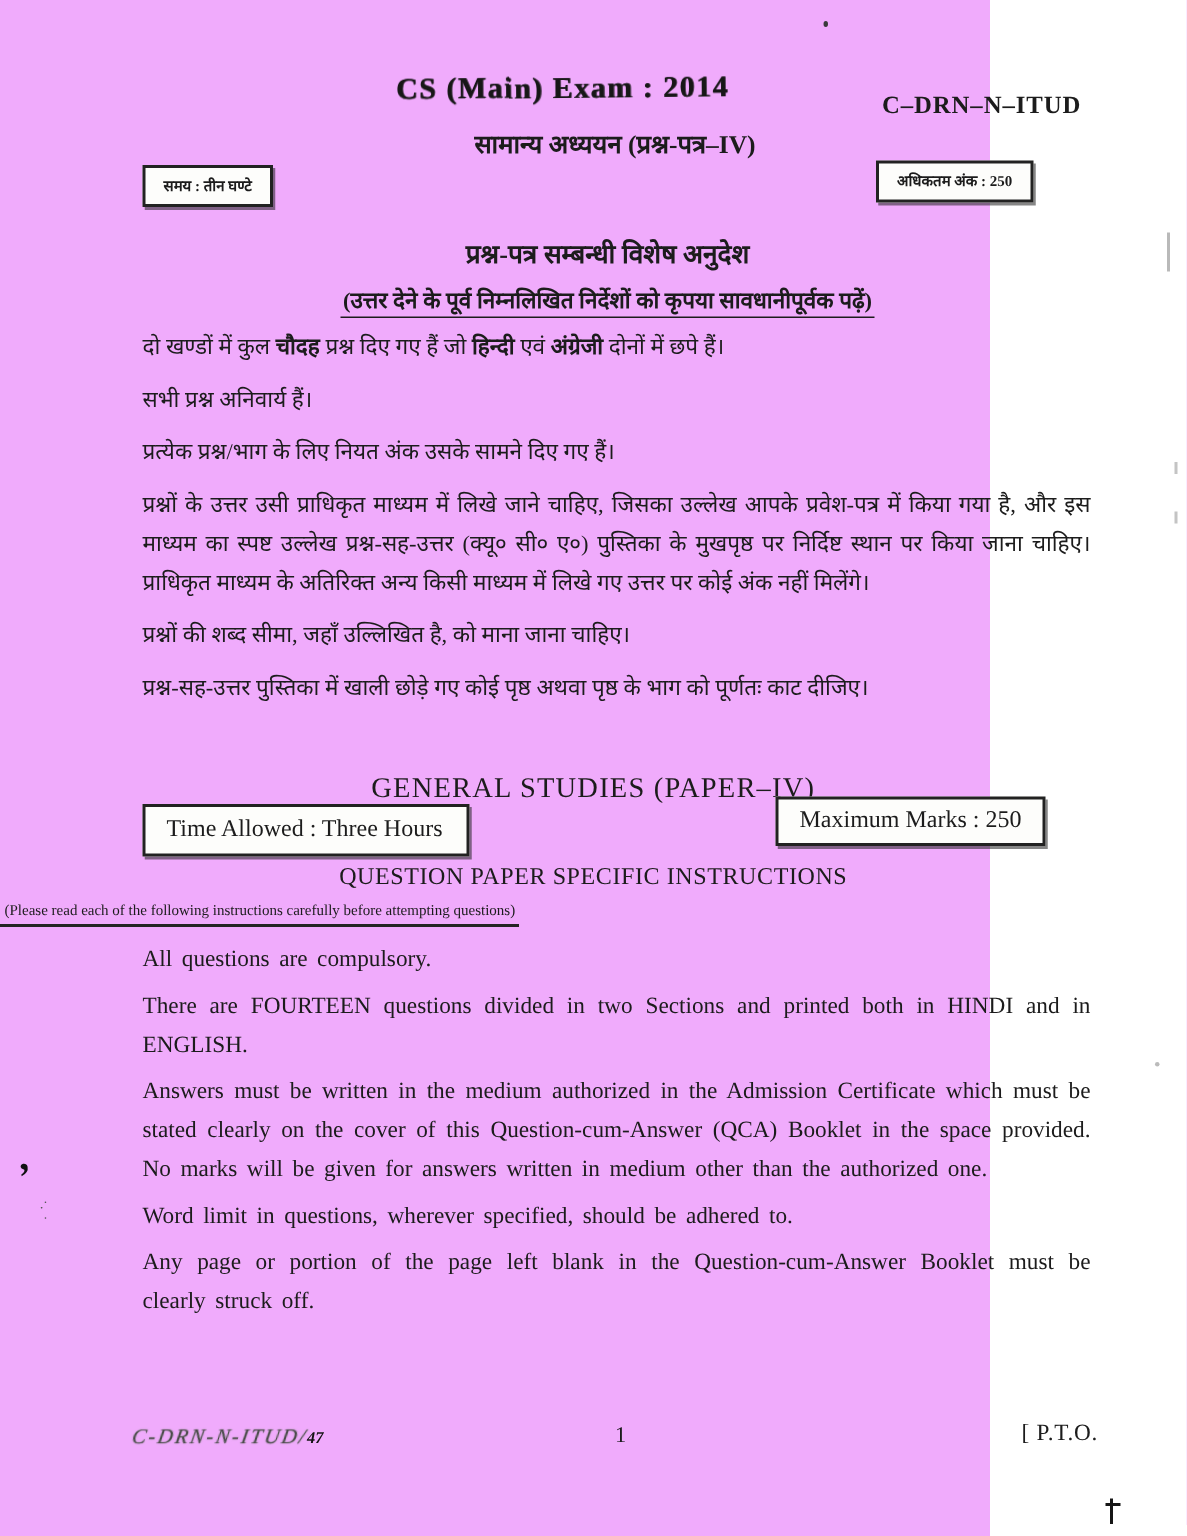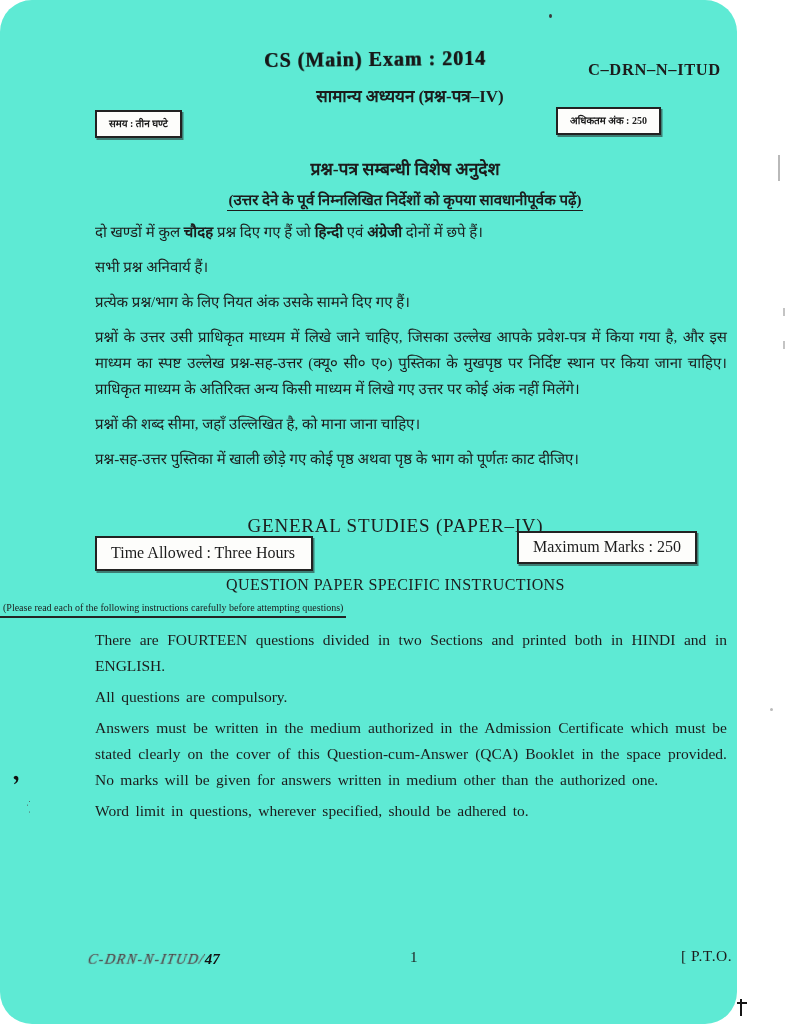--- a/index.html
+++ b/index.html
@@ -3,25 +3,24 @@
 <meta charset="utf-8">
 <style>
   html, body {
     margin: 0; padding: 0;
     width: 791px; height: 1024px;
     background: #ffffff;
     overflow: hidden;
   }
   .page {
     position: relative;
-    width: 737px; height: 1024px;
-    background: #5eead4;
+    width: 660px; height: 1024px;
+    background: #f0abfc;
     font-family: "Liberation Serif", serif;
     color: #1c1c1c;
-    border-radius: 32px;
   }
   .abs { position: absolute; }
 
   
   .stamp-title {
     left: 250px; top: 48px; width: 250px;
     text-align: center;
     font-size: 20px; font-weight: 700;
     letter-spacing: 1px;
     color: #171717;
@@ -45,21 +44,21 @@
   }
   .info-box {
     border: 2px solid #222;
     box-shadow: 1.5px 2px 0 rgba(35,35,35,0.55);
     padding: 4px 12px 6px 12px;
     font-size: 10px;
     background: #fdfdfb;
     white-space: nowrap;
   }
   .time-box-hi { left: 95px;  top: 110px; font-weight: 700; }
-  .marks-box-hi{ left: 556px; top: 107px; font-weight: 700; text-align: center; }
+  .marks-box-hi{ left: 584px; top: 107px; font-weight: 700; text-align: center; }
 
   
   .hindi-heading {
     left: 0; top: 156px; width: 810px;
     text-align: center;
     font-size: 17.5px; font-weight: 700;
     white-space: nowrap;
   }
   .hindi-subheading {
     left: 0; top: 189px; width: 810px;
@@ -126,21 +125,21 @@
     font-style: italic;
     color: #4a4a4a;
     letter-spacing: 1.5px;
     transform: skewX(-10deg);
     display: inline-block;
     text-shadow: 0 0 1.2px #8a8a8a;
     filter: blur(0.3px);
   }
   .stamp-num {
     font-weight: 700; font-style: italic;
-    color: #111; font-size: 15px;
+    color: #111; font-size: 11px;
   }
   .footer-page { left: 410px; top: 949px; font-size: 15px; }
   .footer-pto  { left: 681px; top: 947px; font-size: 15.5px; letter-spacing: 0.5px; white-space: nowrap; }
 
   
   .dot-top { left: 549px; top: 14px; width: 3px; height: 4px; background: #3a3a3a; border-radius: 50%; }
   .ink-apostrophe {
     left: 13px; top: 770px;
     font-size: 26px; font-weight: 700; color: #111;
     transform: rotate(-12deg);
@@ -185,24 +184,25 @@
   </div>
 
   <div class="abs en-title">GENERAL STUDIES (PAPER–IV)</div>
   <div class="abs info-box time-box-en">Time Allowed : Three Hours</div>
   <div class="abs info-box marks-box-en">Maximum Marks : 250</div>
   <div class="abs en-heading">QUESTION PAPER SPECIFIC INSTRUCTIONS</div>
   <div class="abs en-subheading">
     <span class="u2">(Please read each of the following instructions carefully before attempting questions)</span>
   </div>
   <div class="abs en-body">
+    <p>All questions are compulsory.</p>
     <p>There are FOURTEEN questions divided in two Sections and printed both in HINDI and in ENGLISH.</p>
-    <p>All questions are compulsory.</p>
     <p>Answers must be written in the medium authorized in the Admission Certificate which must be stated clearly on the cover of this Question-cum-Answer (QCA) Booklet in the space provided. No marks will be given for answers written in medium other than the authorized one.</p>
     <p>Word limit in questions, wherever specified, should be adhered to.</p>
+    <p>Any page or portion of the page left blank in the Question-cum-Answer Booklet must be clearly struck off.</p>
   </div>
 
   <div class="abs footer-left">
     <span class="stamp-script">C-DRN-N-ITUD/</span><span class="stamp-num">47</span>
   </div>
   <div class="abs footer-page">1</div>
   <div class="abs footer-pto">[ P.T.O.</div>
 
   <div class="abs dot-top"></div>
   <div class="abs ink-apostrophe">’</div>

